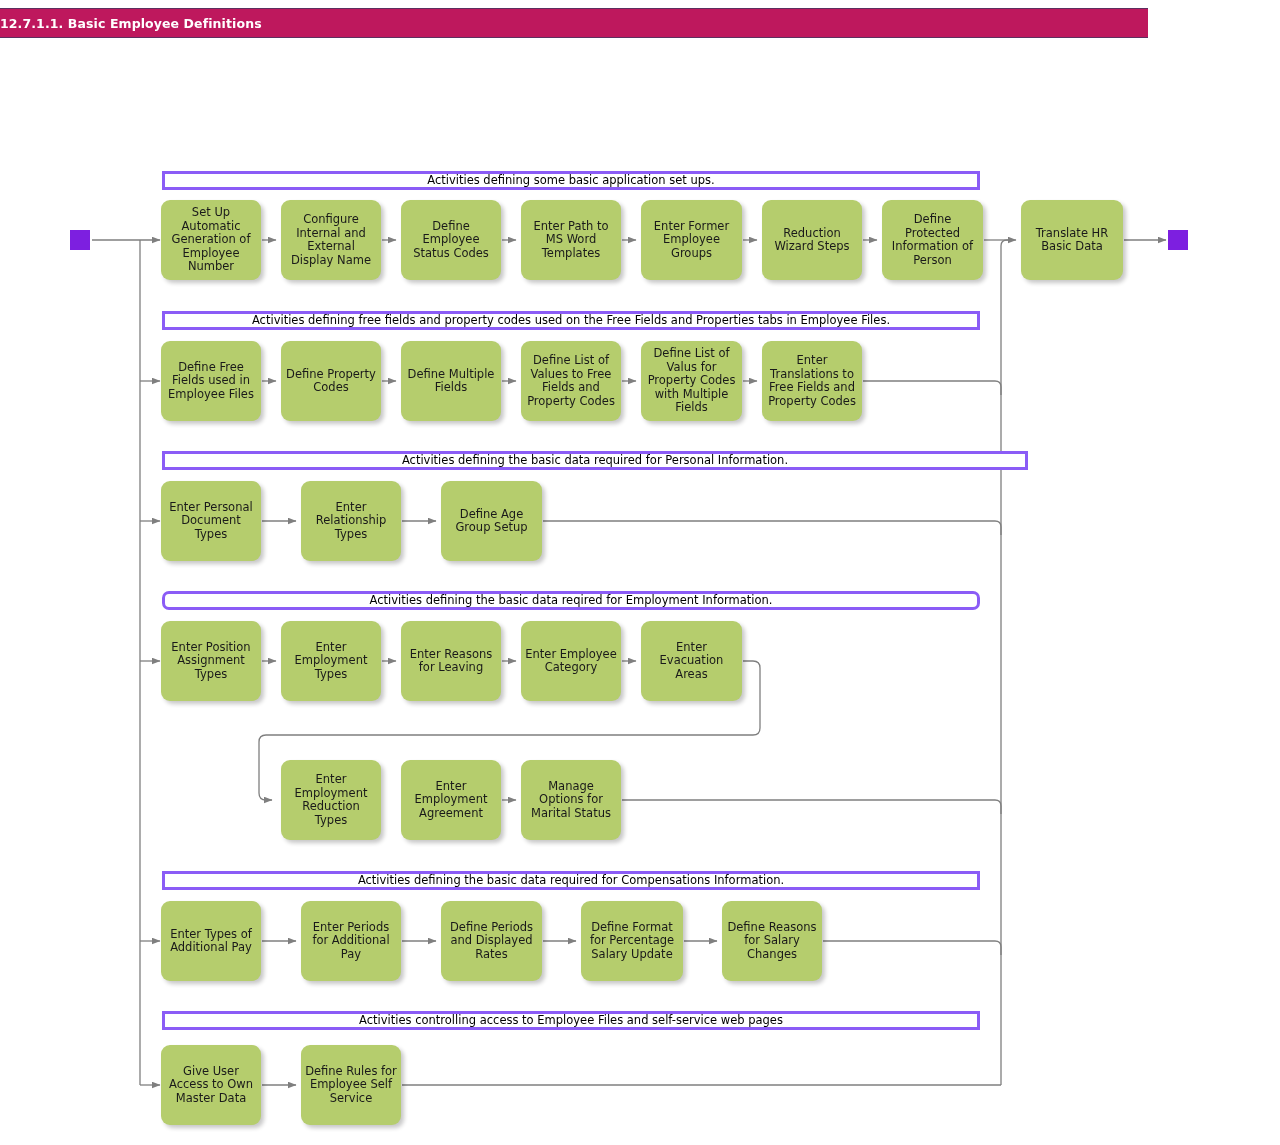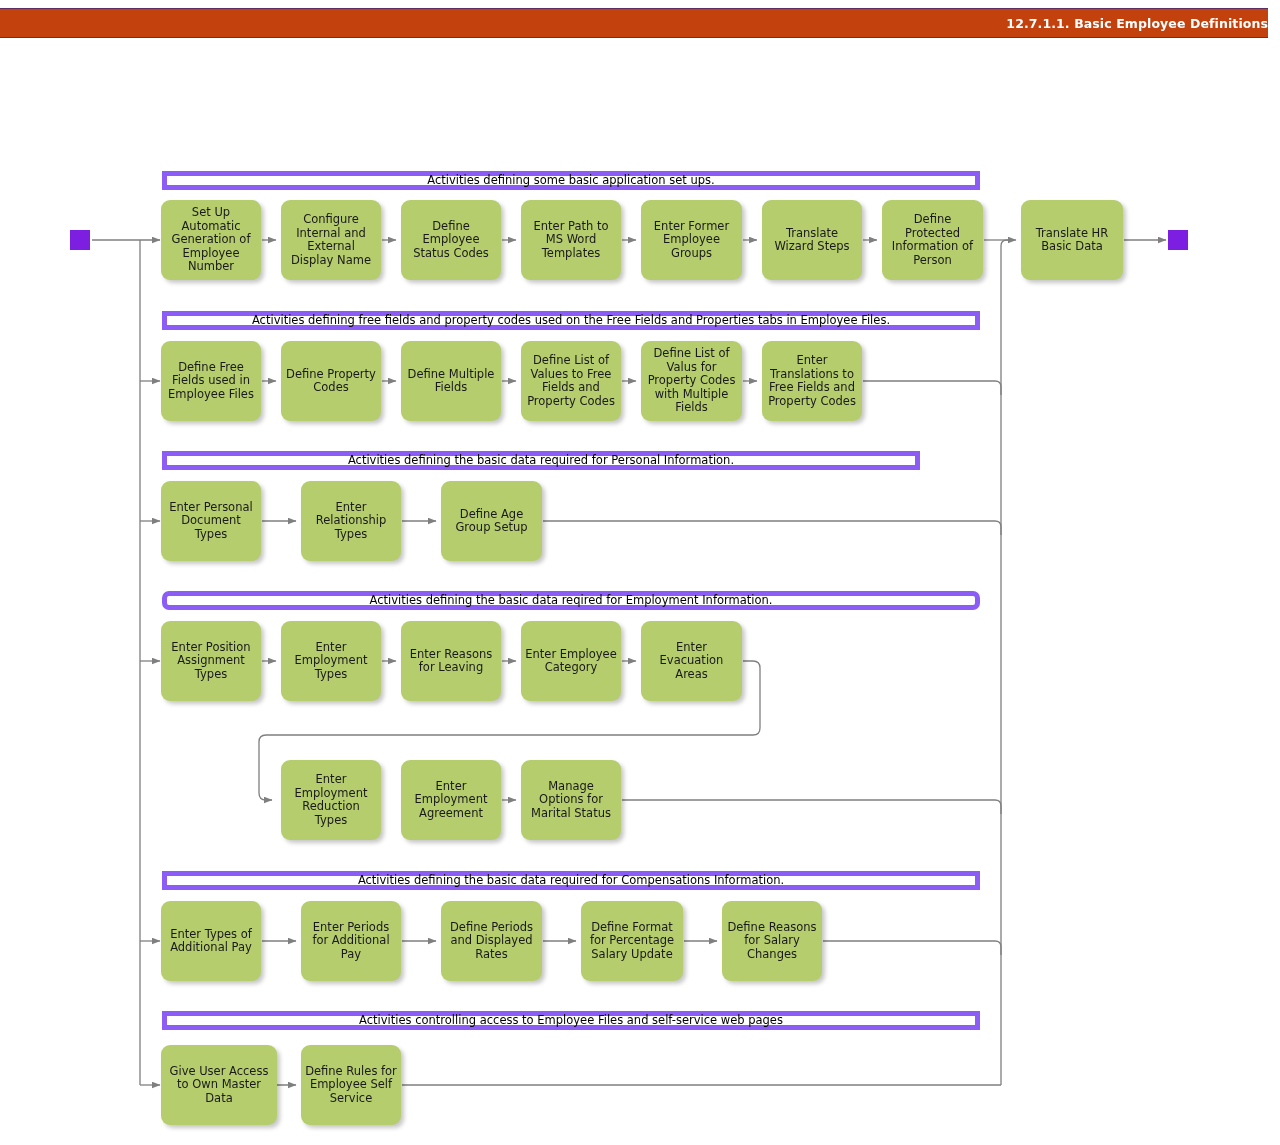--- a/index.html
+++ b/index.html
@@ -13,29 +13,29 @@
     position: relative;
     font-family: "DejaVu Sans", sans-serif;
     overflow: hidden;
   }
 
   
   #title-bar {
     position: absolute;
     left: 0;
     top: 8px;
-    width: 1268px;
+    width: 1148px;
     height: 30px;
-    background: #c2410c;
+    background: #be185d;
     border-top: 1px solid #5d2f5f;
     border-bottom: 1px solid #5d2f5f;
     box-sizing: border-box;
     display: flex;
     align-items: center;
-    justify-content: flex-end;
+    justify-content: flex-start;
   }
   #title-bar .title-text {
     color: #ffffff;
     font-size: 12.5px;
     font-weight: bold;
     letter-spacing: 0.1px;
     font-family: "DejaVu Sans", sans-serif;
   }
 
   
@@ -52,21 +52,21 @@
     top: 0;
     width: 1280px;
     height: 1145px;
     pointer-events: none;
   }
 
   
   .group-caption {
     position: absolute;
     height: 19px;
-    border: 5px solid #8b5cf6;
+    border: 3px solid #8b5cf6;
     background: #ffffff;
     box-sizing: border-box;
     display: flex;
     align-items: center;
     justify-content: center;
   }
   .group-caption span {
     font-size: 11.5px;
     color: #000000;
     font-family: "DejaVu Sans", sans-serif;
@@ -181,21 +181,21 @@
 
   <div class="terminator" style="left:70px; top:230px;"></div>
   <div class="terminator" style="left:1168px; top:230px;"></div>
 
   <div class="group-caption" style="left:162px; top:171px; width:818px;">
     <span>Activities defining some basic application set ups.</span>
   </div>
   <div class="group-caption" style="left:162px; top:311px; width:818px;">
     <span>Activities defining free fields and property codes used on the Free Fields and Properties tabs in Employee Files.</span>
   </div>
-  <div class="group-caption" style="left:162px; top:451px; width:758px;">
+  <div class="group-caption" style="left:162px; top:451px; width:866px;">
     <span>Activities defining the basic data required for Personal Information.</span>
   </div>
   <div class="group-caption" style="left:162px; top:591px; width:818px;border-radius:7px;">
     <span>Activities defining the basic data reqired for Employment Information.</span>
   </div>
   <div class="group-caption" style="left:162px; top:871px; width:818px;">
     <span>Activities defining the basic data required for Compensations Information.</span>
   </div>
   <div class="group-caption" style="left:162px; top:1011px; width:818px;">
     <span>Activities controlling access to Employee Files and self-service web pages</span>
@@ -210,21 +210,21 @@
   <div class="node" style="left:401px; top:200px; width:100px; height:80px;">
     <span>Define Employee Status Codes</span>
   </div>
   <div class="node" style="left:641px; top:200px; width:101px; height:80px;">
     <span>Enter Former Employee Groups</span>
   </div>
   <div class="node" style="left:521px; top:200px; width:100px; height:80px;">
     <span>Enter Path to MS Word Templates</span>
   </div>
   <div class="node" style="left:762px; top:200px; width:100px; height:80px;">
-    <span>Translate Wizard Steps</span>
+    <span>Reduction Wizard Steps</span>
   </div>
   <div class="node" style="left:882px; top:200px; width:101px; height:80px;">
     <span>Define Protected Information of Person</span>
   </div>
   <div class="node" style="left:1021px; top:200px; width:102px; height:80px;">
     <span>Translate HR Basic Data</span>
   </div>
 
   <div class="node" style="left:161px; top:341px; width:100px; height:80px;">
     <span>Define Free Fields used in Employee Files</span>
@@ -289,20 +289,20 @@
   <div class="node" style="left:441px; top:901px; width:101px; height:80px;">
     <span>Define Periods and Displayed Rates</span>
   </div>
   <div class="node" style="left:581px; top:901px; width:102px; height:80px;">
     <span>Define Format for Percentage Salary Update</span>
   </div>
   <div class="node" style="left:722px; top:901px; width:100px; height:80px;">
     <span>Define Reasons for Salary Changes</span>
   </div>
 
-  <div class="node" style="left:161px; top:1045px; width:116px; height:80px;">
+  <div class="node" style="left:161px; top:1045px; width:100px; height:80px;">
     <span>Give User Access to Own Master Data</span>
   </div>
   <div class="node" style="left:301px; top:1045px; width:100px; height:80px;">
     <span>Define Rules for Employee Self Service</span>
   </div>
 
 </div>
 
 </body></html>

